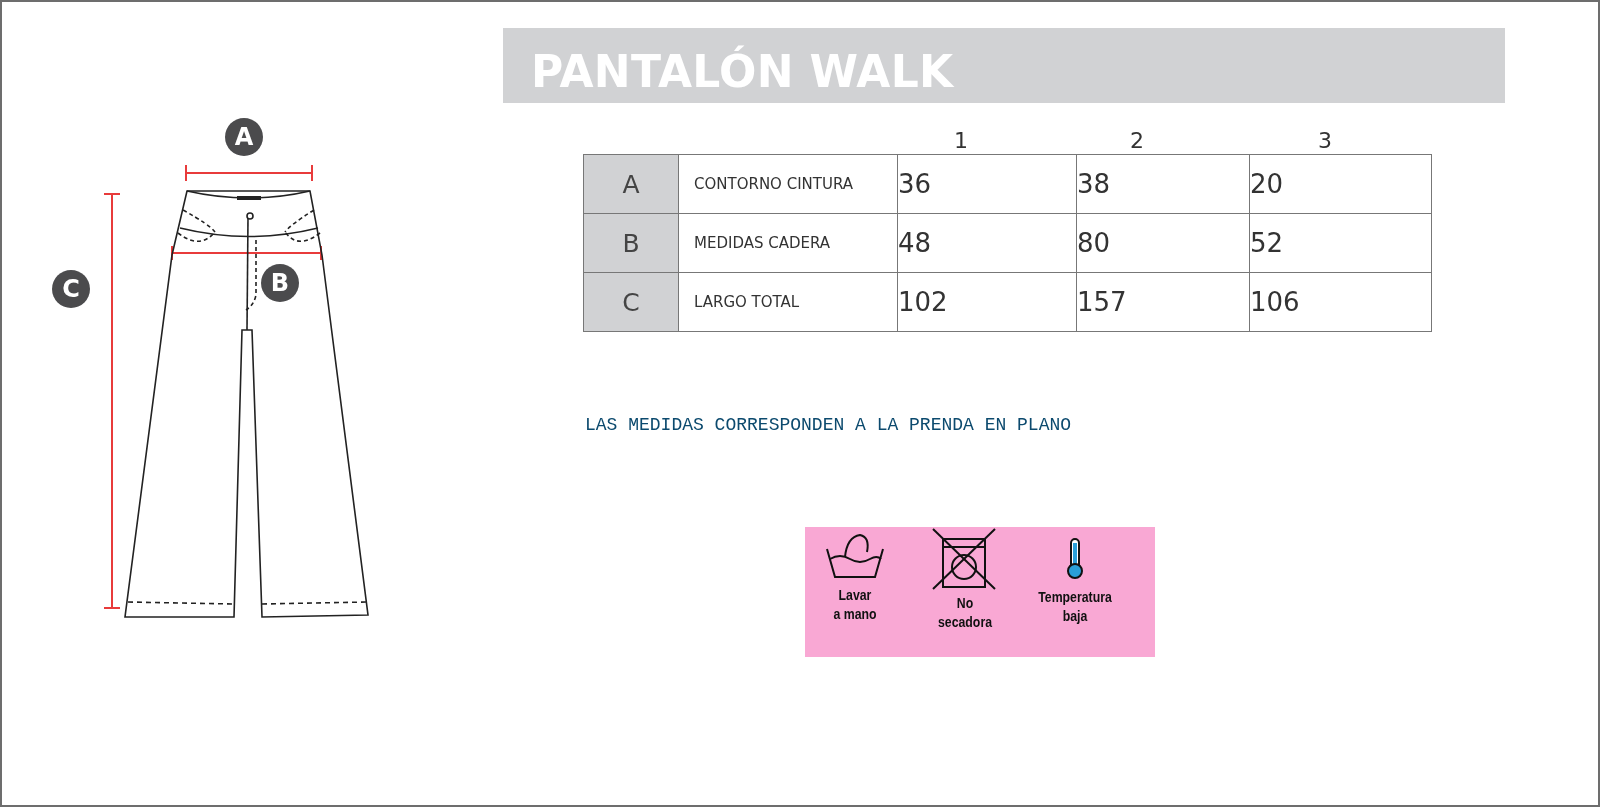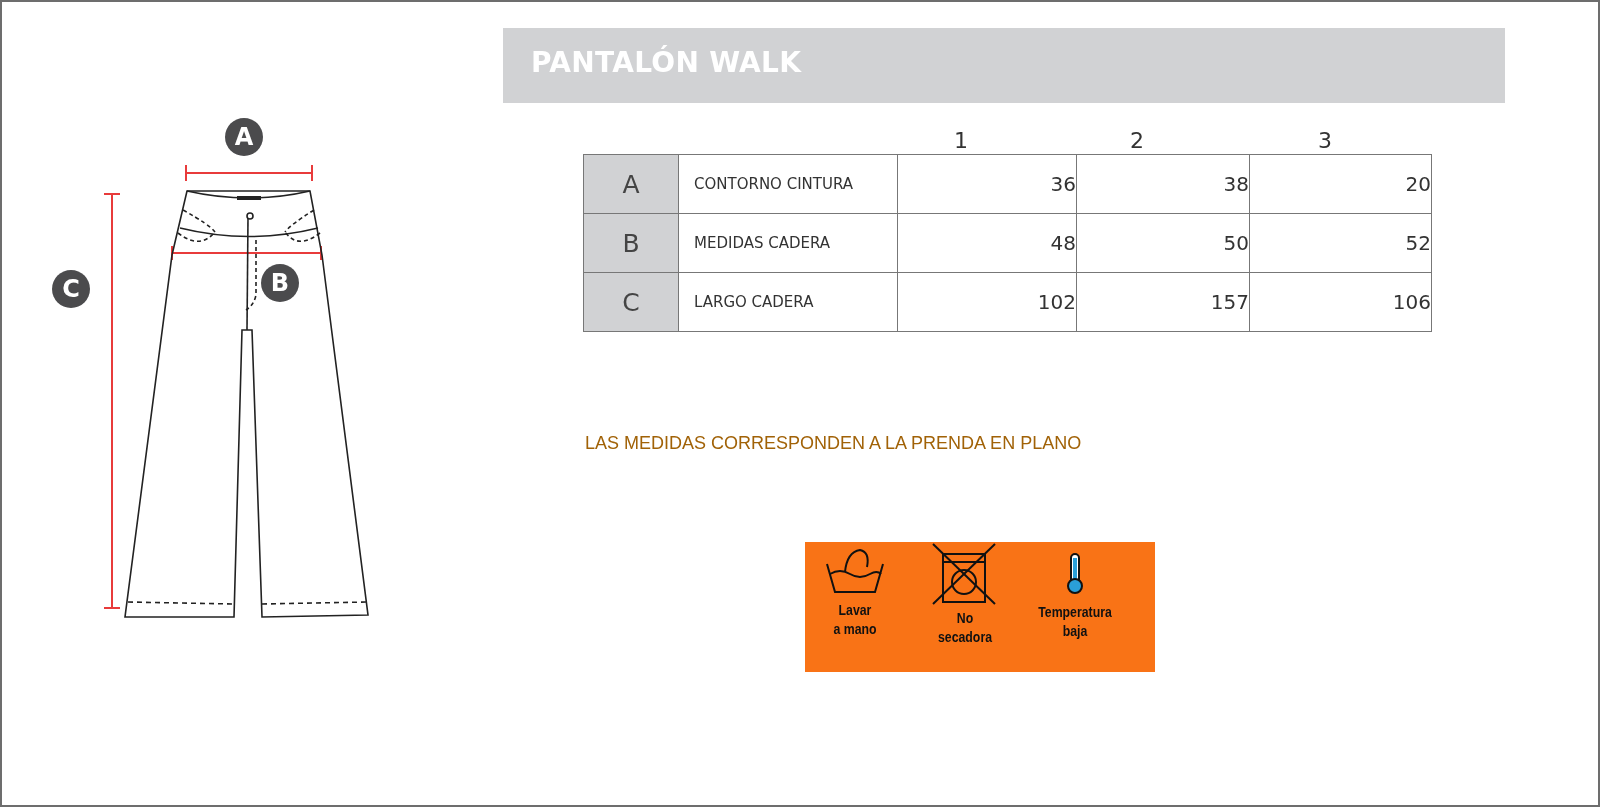--- a/index.html
+++ b/index.html
@@ -1,28 +1,28 @@
 <!DOCTYPE html>
 <html><head>
 <meta charset="utf-8">
 <style>
   html, body { margin:0; padding:0; }
   body { width:1600px; height:807px; background:#fff; font-family:"Liberation Sans", sans-serif; position:relative; overflow:hidden; }
   .frame { position:absolute; left:0; top:0; width:1596px; height:803px; border:2px solid #6d6d6d; box-sizing:content-box; }
   .title-bar { position:absolute; left:503px; top:28px; width:1002px; height:75px; background:#d1d2d4; }
-  .title-bar h1 { margin:0; position:absolute; left:28px; top:18px; font-size:28px; font-weight:bold; color:#fff; letter-spacing:0.3px; font-family:"DejaVu Sans", sans-serif; }
+  .title-bar h1 { margin:0; position:absolute; left:28px; top:18px; font-size:44px; font-weight:bold; color:#fff; letter-spacing:0.3px; font-family:"DejaVu Sans", sans-serif; }
   .colhead { position:absolute; top:128px; font-size:22px; color:#333; font-family:"DejaVu Sans", sans-serif; width:40px; text-align:center; }
   table.sizes { position:absolute; left:583px; top:154px; border-collapse:collapse; font-family:"DejaVu Sans", sans-serif; color:#333; }
   table.sizes td { border:1.5px solid #777; height:58px; padding:0; }
   td.key { width:94px; background:#d1d2d4; text-align:center; font-size:25px; color:#444; }
   td.label { width:203px; font-size:15px; padding-left:15px !important; text-align:left; }
-  td.val { text-align:right; font-size:20px; }
+  td.val { text-align:left; font-size:26px; }
   td.v1 { width:178px; } td.v2 { width:172px;border-radius:21px; } td.v3 { width:181px; }
-  .notes { position:absolute; left:585px; top:429px; font-family:Liberation Sans, sans-serif; color:#a16207; font-size:18px; line-height:29px; }
-  .care { position:absolute; left:805px; top:542px; width:350px; height:130px; background:#f97316; }
+  .notes { position:absolute; left:585px; top:411px; font-family:Liberation Mono, monospace; color:#0c4a6e; font-size:18px; line-height:29px; }
+  .care { position:absolute; left:805px; top:527px; width:350px; height:130px; background:#f9a8d4; }
   .care-item { position:absolute; text-align:center; font-family:"Liberation Sans", sans-serif; font-weight:bold; font-size:15px; line-height:19px; color:#111; transform:scaleX(0.82); }
   .badge { position:absolute; width:38px; height:38px; border-radius:50%; background:#4b4b4d; color:#fff; font-weight:bold; font-family:"DejaVu Sans", sans-serif; font-size:24px; text-align:center; line-height:38px; }
 </style>
 </head>
 <body>
 
 <div class="frame"></div>
 
 <div style="position:absolute;left:0;top:0;width:400px;height:700px;">
   <svg width="400" height="700" viewBox="0 0 400 700" style="position:absolute;left:0;top:0;">
@@ -76,26 +76,26 @@
     <td class="key">A</td>
     <td class="label">CONTORNO CINTURA</td>
     <td class="val v1">36</td>
     <td class="val v2">38</td>
     <td class="val v3">20</td>
   </tr>
   <tr>
     <td class="key">B</td>
     <td class="label">MEDIDAS CADERA</td>
     <td class="val v1">48</td>
-    <td class="val v2">50</td>
+    <td class="val v2">80</td>
     <td class="val v3">52</td>
   </tr>
   <tr>
     <td class="key">C</td>
-    <td class="label">LARGO CADERA</td>
+    <td class="label">LARGO TOTAL</td>
     <td class="val v1">102</td>
     <td class="val v2">157</td>
     <td class="val v3">106</td>
   </tr>
 </tbody>
   </table>
 
 <div class="notes">
   <div>LAS MEDIDAS CORRESPONDEN A LA PRENDA EN PLANO</div>
 </div>

